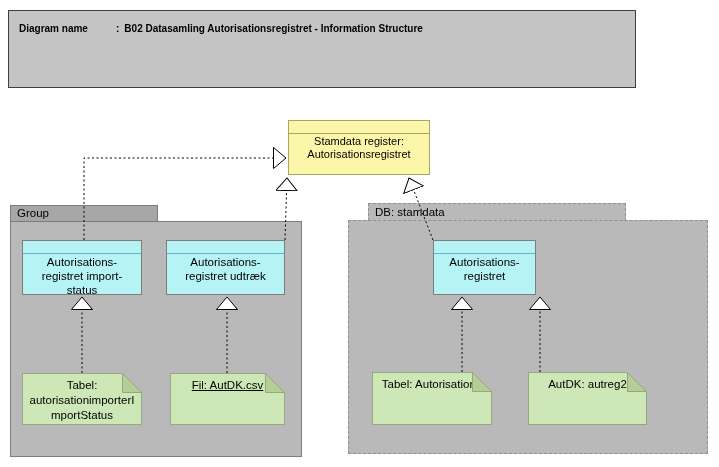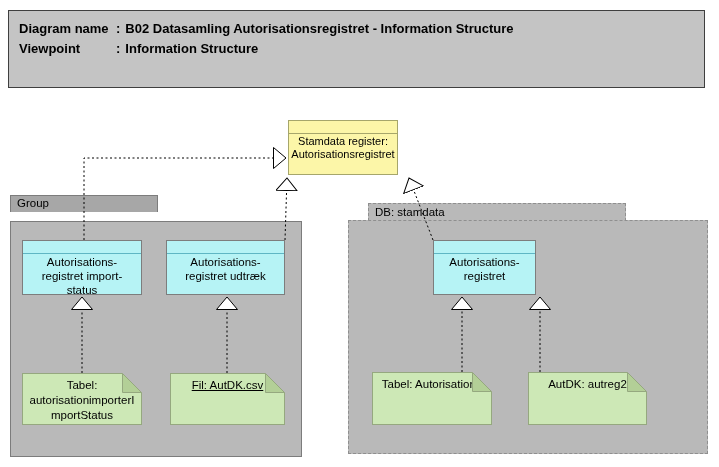--- a/index.html
+++ b/index.html
@@ -3,32 +3,32 @@
 <meta charset="utf-8">
 <style>
   html,body{margin:0;padding:0;background:#ffffff;}
   .canvas{
     position:relative;width:719px;height:467px;background:#ffffff;
     font-family:"Liberation Sans","DejaVu Sans",sans-serif;color:#000;
     overflow:hidden;
   }
   
   .title-box{
-    position:absolute;left:8px;top:10px;width:697px;height:78px;
+    position:absolute;left:8px;top:10px;width:628px;height:78px;
     background:var(--title_fill,#c4c4c4);border:1px solid var(--title_border,#3f3f3f);
     box-sizing:border-box;padding:8px 0 0 10px;
-    font-weight:bold;font-size:13px;line-height:20px;
+    font-weight:bold;font-size:10px;line-height:20px;
   }
   .title-row{white-space:nowrap;}
   .tlabel{display:inline-block;width:97px;}
   .tvalue{padding-left:5px;}
   
   .ctab,.cbody{position:absolute;box-sizing:border-box;}
   .group-tab{
-    left:10px;top:195px;width:148px;height:17px;
+    left:10px;top:205px;width:148px;height:17px;
     background:var(--tab_fill,#a7a7a7);border:1px solid var(--container_border,#7c7c7c);
     border-bottom:none;font-size:11.5px;line-height:15px;padding-left:6px;
   }
   .group-body{
     left:10px;top:221px;width:292px;height:236px;
     background:var(--container_fill,#b9b9b9);border:1px solid var(--container_border,#7c7c7c);
   }
   .db-tab{
     left:368px;top:203px;width:258px;height:18px;
     background:var(--container_fill,#b9b9b9);border:1px dashed var(--db_border,#8f8f8f);
@@ -44,21 +44,21 @@
     background:var(--object_fill,#b6f3f5);border:1px solid var(--object_border,#7d7d7d);
     font-size:11.5px;line-height:14px;text-align:center;
   }
   .obj-head{height:12px;border-bottom:1px solid var(--object_divider,#5fb6c4);}
   .obj-label{
     display:flex;align-items:center;justify-content:center;
     padding:1px 18px;overflow-wrap:break-word;word-wrap:break-word;
   }
   
   .sticky{
-    position:absolute;left:288px;top:120px;width:110px;height:55px;box-sizing:border-box;
+    position:absolute;left:288px;top:120px;width:142px;height:55px;box-sizing:border-box;
     background:var(--sticky_fill,#fcf6a8);border:1px solid var(--sticky_border,#a6a66b);
     font-size:11px;line-height:13px;text-align:center;
   }
   .sticky-head{height:12px;border-bottom:1px solid var(--sticky_border,#a6a66b);}
   .sticky-label{padding:1px 1px 0 1px;overflow-wrap:break-word;word-wrap:break-word;}
   
   .note{
     position:absolute;box-sizing:border-box;
     background:var(--note_fill,#cde8b6);border:1px solid var(--note_border,#95a87f);
     font-size:11.5px;line-height:15px;text-align:center;padding:4px 3px 8px 3px;
@@ -69,23 +69,20 @@
   .overlay{position:absolute;left:0;top:0;width:719px;height:467px;pointer-events:none;}
 </style>
 </head>
 <body>
 
 <div class="canvas">
 
   <div class="title-box">
     <div class="title-row">
       <span class="tlabel">Diagram name</span><span class="tcolon">:</span><span class="tvalue">B02 Datasamling Autorisationsregistret - Information Structure</span>
-    </div>
-    <div class="title-row">
-      <span class="tlabel">Viewpoint</span><span class="tcolon">:</span><span class="tvalue">Information Structure</span>
     </div>
   </div>
 
   <div class="ctab group-tab">
     <span>Group</span>
   </div>
   <div class="cbody group-body"></div>
 
   <div class="ctab db-tab">
     <span>DB: stamdata</span>

